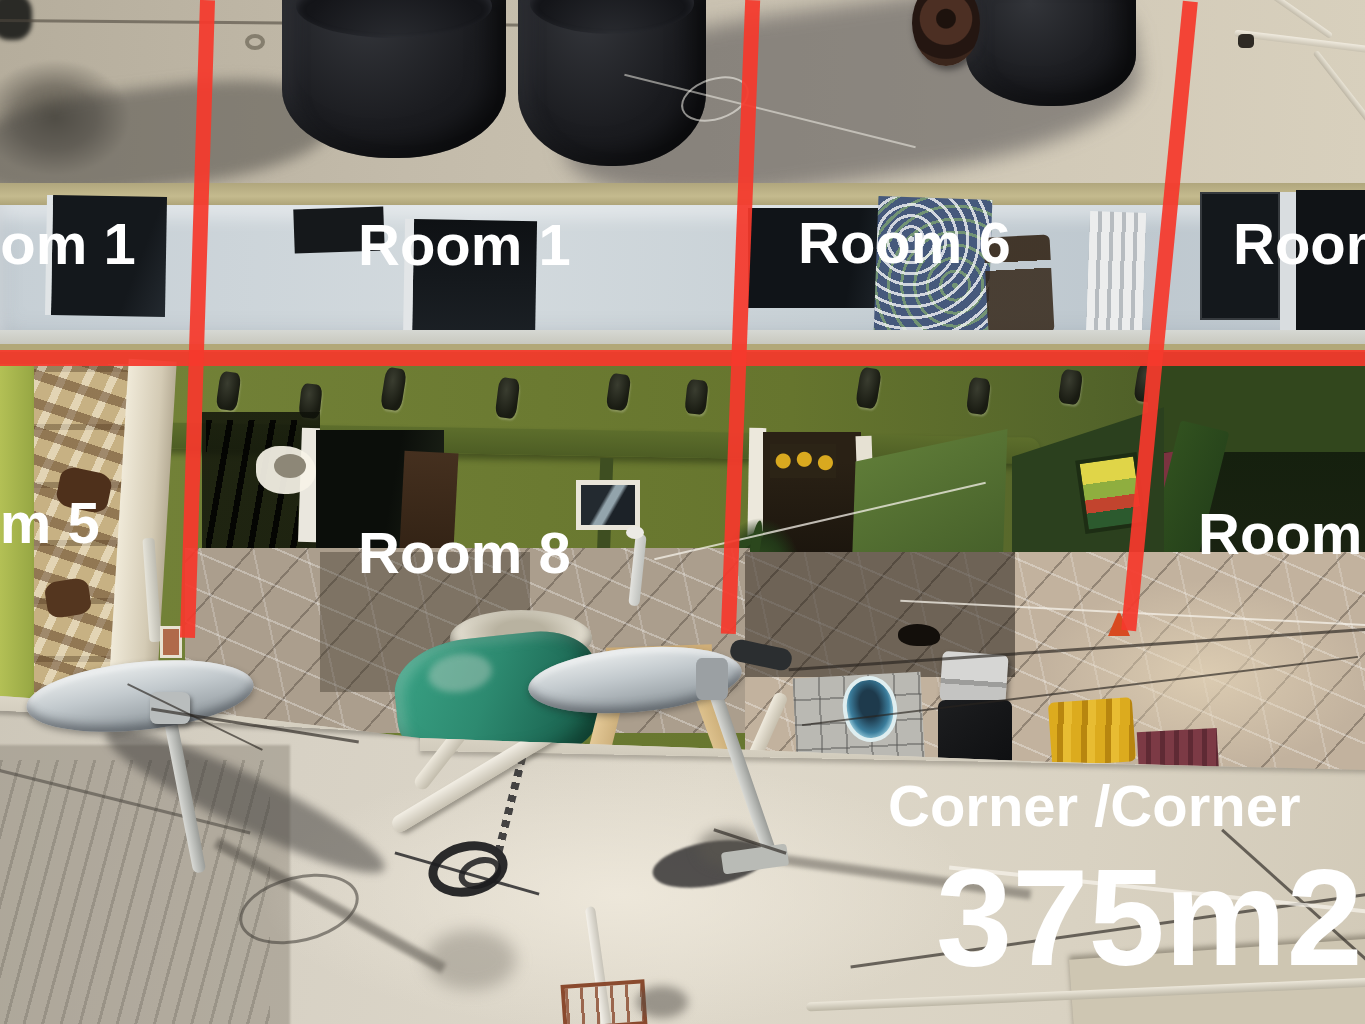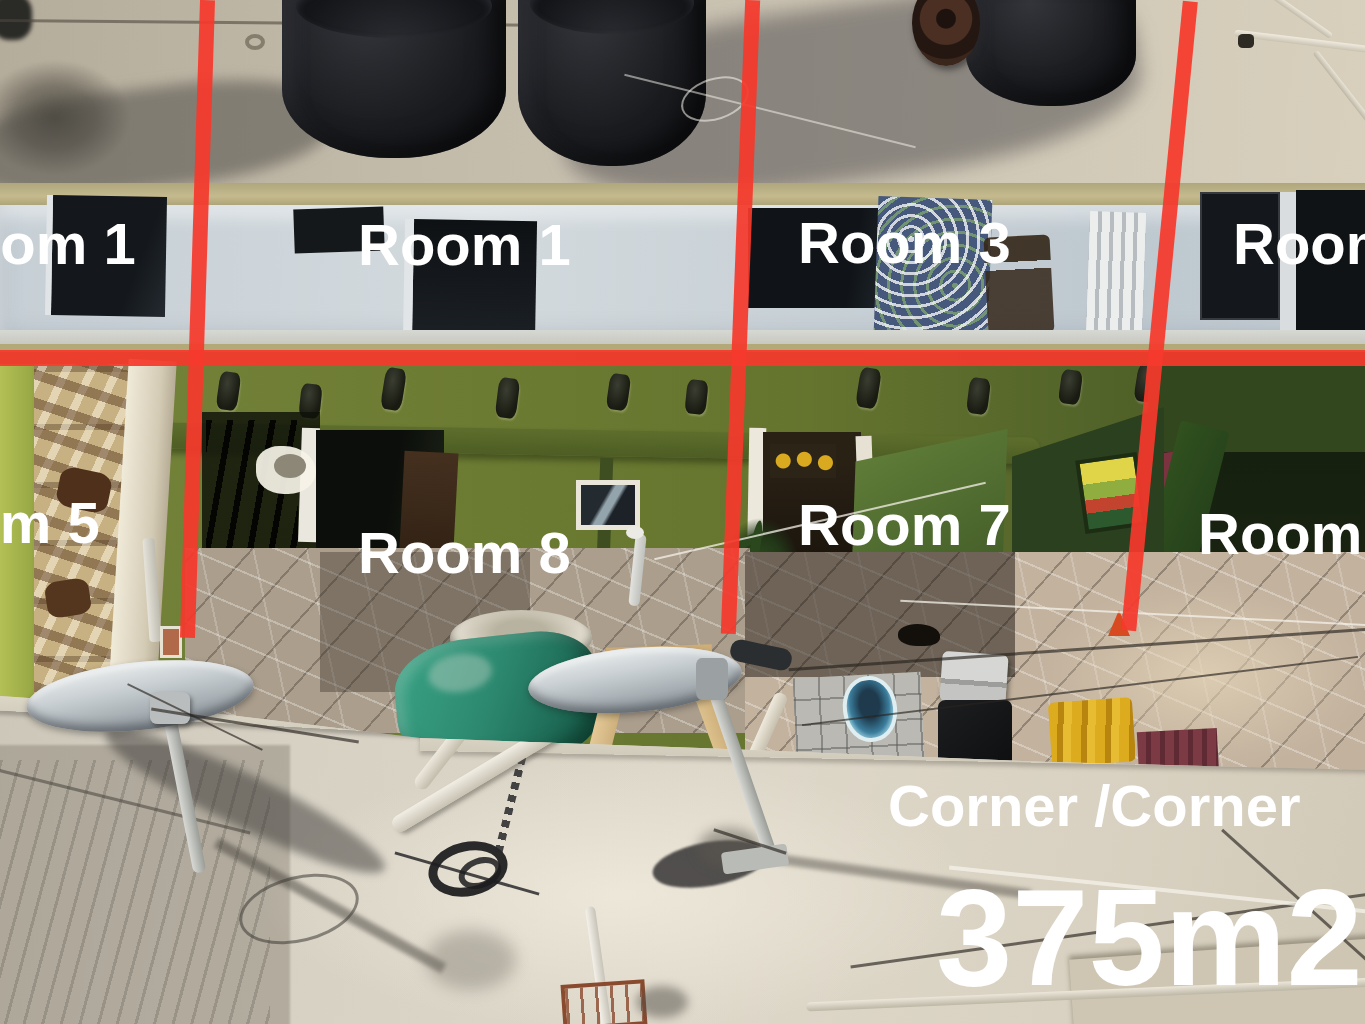--- a/index.html
+++ b/index.html
@@ -217,22 +217,21 @@
   <div class="a" style="left:722px;top:848px;width:66px;height:22px;background:#b9bbb6;transform:rotate(-8deg);border-radius:4px;"></div>
   <div class="a wire" style="left:712px;top:840px;width:76px;height:3px;transform:rotate(18deg);"></div>
 
   <div class="a redline" style="left:0;top:350px;width:1365px;height:16px;"></div>
   <div class="a redline" style="left:190px;top:0;width:15px;height:638px;transform:rotate(1.8deg);"></div>
   <div class="a redline" style="left:733px;top:0;width:15px;height:634px;transform:rotate(2.2deg);"></div>
   <div class="a redline" style="left:1152px;top:0;width:15px;height:632px;transform:rotate(5.6deg);"></div>
 
   <div class="lbl" style="left:-77px;top:215px;font-size:58px;">Room 1</div>
   <div class="lbl" style="left:358px;top:216px;font-size:58px;">Room 1</div>
-  <div class="lbl" style="left:798px;top:214px;font-size:58px;">Room 3</div>
+  <div class="lbl" style="left:798px;top:214px;font-size:58px;">Room 6</div>
   <div class="lbl" style="left:1233px;top:215px;font-size:58px;">Room 4</div>
   <div class="lbl" style="left:-113px;top:494px;font-size:58px;">Room 5</div>
   <div class="lbl" style="left:358px;top:524px;font-size:58px;">Room 8</div>
-  <div class="lbl" style="left:798px;top:496px;font-size:58px;">Room 7</div>
   <div class="lbl" style="left:1198px;top:505px;font-size:58px;">Room 8</div>
   <div class="lbl" style="left:888px;top:777px;font-size:58px;">Corner /Corner</div>
-  <div class="lbl" style="left:936px;top:869px;font-size:137px;">375m2</div>
+  <div class="lbl" style="left:936px;top:849px;font-size:137px;">375m2</div>
 
 </div>
 
 </body></html>

